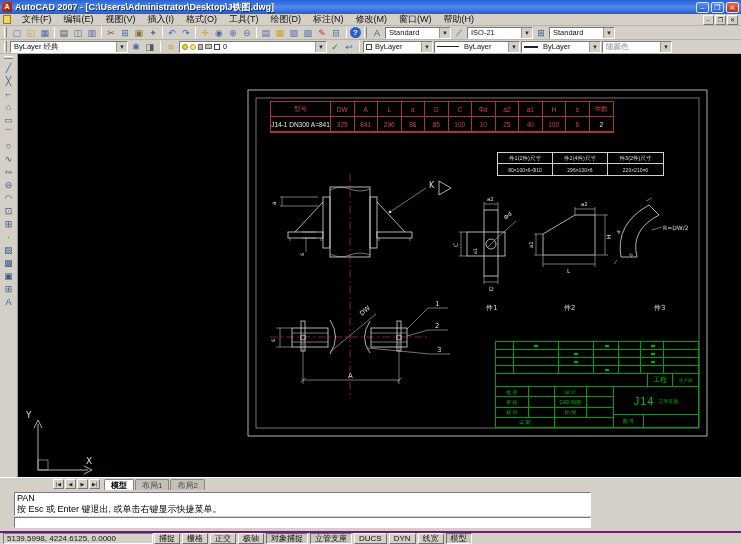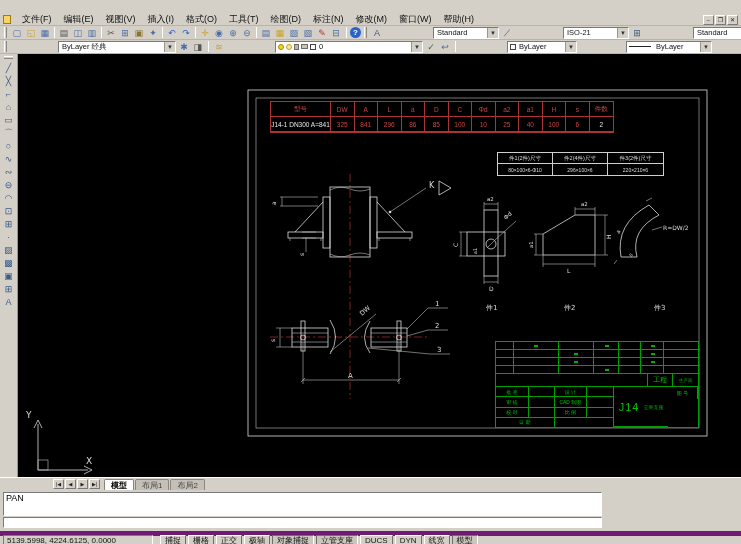--- a/index.html
+++ b/index.html
@@ -29,21 +29,21 @@
 
   
   .tbrow{position:absolute;left:0;width:741px;height:14px;background:#d4d0c8;display:flex;align-items:center;
     border-bottom:1px solid #b8b4ac;padding:0 2px;gap:1px;}
   #tbrow1{top:26px;} #tbrow2{top:40px;}
   .grip{width:3px;height:11px;border-left:1px solid #fff;border-right:1px solid #8a867e;margin:0 2px;flex:0 0 auto;}
   .sep{width:1px;height:11px;background:#9a968e;border-right:1px solid #fff;margin:0 2px;flex:0 0 auto;}
   .tb-icon{width:14px;height:12px;font-size:9px;line-height:12px;text-align:center;color:#3b5a86;flex:0 0 auto;cursor:default;}
   .tb-icon.help{background:#2a62c9;color:#fff;border-radius:50%;width:11px;height:11px;font-size:8px;line-height:11px;font-weight:bold;}
   .dd{height:12px;background:#fff;border:1px solid;border-color:#7a7a7a #fff #fff #7a7a7a;
-    display:flex;align-items:center;font-size:7.5px;color:#111;flex:0 0 auto;margin-left:48px;}
+    display:flex;align-items:center;font-size:7.5px;color:#111;flex:0 0 auto;}
   .dd-val{padding:0 3px;white-space:nowrap;overflow:hidden;flex:1;}
   .dd-btn{width:11px;height:100%;background:#d4d0c8;border-left:1px solid #9a968e;font-size:6px;
     text-align:center;line-height:11px;color:#333;flex:0 0 auto;}
   .mini{flex:0 0 auto;margin-left:2px;}
   .mini.bulb{width:6px;height:6px;border-radius:50%;background:#f5d327;border:1px solid #a8860a;}
   .mini.sun{width:6px;height:6px;border-radius:50%;background:#fbe896;border:1px solid #c5a31d;}
   .mini.lock{width:5px;height:6px;background:#b8b4ac;border:1px solid #6f6b63;}
   .mini.printer{width:7px;height:5px;background:#c8c4bc;border:1px solid #6f6b63;}
   .mini.swatch{width:6px;height:6px;background:#fff;border:1px solid #444;}
   .lt-line{width:22px;height:0;border-top:1px solid #222;margin:0 2px;flex:0 0 auto;}
@@ -85,57 +85,66 @@
   .proj-blank{width:153px;border-right:1px solid #00a000;}
   .proj-label{width:26px;border-right:1px solid #00a000;font-size:7px;display:flex;align-items:center;justify-content:center;}
   .proj-val{width:25px;font-size:4.5px;display:flex;align-items:center;justify-content:center;white-space:nowrap;overflow:hidden;}
   .low{display:flex;height:40px;}
   .low-left{width:118px;border-right:1px solid #00a000;display:flex;flex-direction:column;}
   .ll-row{display:flex;flex:1;border-bottom:1px solid #00a000;}
   .ll-row:last-child{border-bottom:none;}
   .ll-cell{font-size:5px;display:flex;align-items:center;justify-content:center;border-right:1px solid #00a000;
     white-space:nowrap;overflow:hidden;}
   .ll-c1{width:33px;} .ll-c2{width:26px;} .ll-c3{width:33px;} .ll-c4{width:26px;border-right:none;}
-  .low-right{width:86px;display:flex;flex-direction:row;}
+  .low-right{width:86px;display:flex;flex-direction:column;}
   .big-cell{flex:1;border-bottom:1px solid #00a000;display:flex;align-items:center;justify-content:center;gap:4px;}
   .dno{font-size:11px;letter-spacing:1px;}
   .dtitle{font-size:5px;}
   .sheet-row{height:12px;display:flex;}
   .sheet-label{width:30px;border-right:1px solid #00a000;font-size:5px;display:flex;align-items:center;justify-content:center;}
 
   
   .tabstrip{position:absolute;left:0;top:477px;width:741px;height:13px;background:#d4d0c8;
     border-top:1px solid #fff;display:flex;align-items:flex-end;padding-left:53px;}
   .tab-nav{display:flex;gap:1px;margin-right:4px;margin-bottom:1px;}
   .tab-nav span{width:11px;height:10px;background:#d4d0c8;border:1px solid;border-color:#fff #7a7a7a #7a7a7a #fff;
     font-size:5px;line-height:9px;text-align:center;color:#222;}
   .tab{font-size:8px;padding:0 6px;height:11px;line-height:11px;border:1px solid #8a867e;border-bottom:none;
     border-radius:2px 2px 0 0;background:#c4c0b8;color:#444;white-space:nowrap;}
   .tab.active{background:#fff;color:#000;font-weight:bold;}
 
   
-  .cmd{position:absolute;left:0;top:490px;width:605px;height:41px;background:#d4d0c8;padding:2px 3px;}
+  .cmd{position:absolute;left:0;top:490px;width:605px;height:41px;background:#d4d0c8;padding:2px 14px;}
   .cmd-hist{height:24px;background:#fff;border:1px solid;border-color:#7a7a7a #fff #fff #7a7a7a;
     font-family:"DejaVu Sans Mono",monospace;font-size:9px;line-height:11px;color:#000;padding:0 2px;overflow:hidden;}
   .cmd-input{height:11px;margin-top:1px;background:#fff;border:1px solid;border-color:#7a7a7a #fff #fff #7a7a7a;}
 
   
   .statusbar{position:absolute;left:0;top:531px;width:741px;height:13px;background:#d4d0c8;
-    border-top:5px solid #701a75;display:flex;align-items:center;padding:0 3px;gap:7px;}
+    border-top:2px solid #701a75;display:flex;align-items:center;padding:0 3px;gap:1px;}
   .coords{width:150px;height:11px;border:1px solid;border-color:#7a7a7a #fff #fff #7a7a7a;
     font-size:8px;line-height:10px;padding:0 3px;color:#111;white-space:nowrap;overflow:hidden;}
   .tgl{height:11px;line-height:10px;padding:0 4px;font-size:8px;color:#111;background:#d4d0c8;
     border:1px solid;border-color:#fff #6f6f6f #6f6f6f #fff;white-space:nowrap;}
   .tgl.on{border-color:#6f6f6f #fff #fff #6f6f6f;background:#cac6be;}
 </style>
 </head>
 <body>
 
 <div id="app">
 
+  <div class="titlebar">
+    <div class="app-icon">A</div>
+    <div class="title-text">AutoCAD 2007 - [C:\Users\Administrator\Desktop\J铁图.dwg]</div>
+    <div class="win-btns">
+      <div class="win-btn">–</div>
+      <div class="win-btn">❐</div>
+      <div class="win-btn close">✕</div>
+    </div>
+  </div>
 
   <div class="menubar">
     <div class="doc-icon"></div>
     <span id="menu-items"><span class="menu-item">文件(F)</span><span class="menu-item">编辑(E)</span><span class="menu-item">视图(V)</span><span class="menu-item">插入(I)</span><span class="menu-item">格式(O)</span><span class="menu-item">工具(T)</span><span class="menu-item">绘图(D)</span><span class="menu-item">标注(N)</span><span class="menu-item">修改(M)</span><span class="menu-item">窗口(W)</span><span class="menu-item">帮助(H)</span></span>
     <div class="mdi-btns">
       <div class="mdi-btn">–</div>
       <div class="mdi-btn">❐</div>
       <div class="mdi-btn">✕</div>
     </div>
   </div>
@@ -518,20 +527,21 @@
     <span id="tabs" style="display:flex;gap:1px;">
         <span class="tab active">模型</span>
         <span class="tab">布局1</span>
         <span class="tab">布局2</span>
       </span>
   </div>
 
   <div class="cmd">
     <div class="cmd-hist">
       <div>PAN</div>
+      <div>按 Esc 或 Enter 键退出, 或单击右键显示快捷菜单。</div>
     </div>
     <div class="cmd-input"></div>
   </div>
 
   <div class="statusbar">
     <div class="coords">5139.5998, 4224.6125, 0.0000</div>
     <span id="status-toggles" style="display:flex;gap:2px;">
         <span class="tgl">捕捉</span>
         <span class="tgl">栅格</span>
         <span class="tgl">正交</span>

